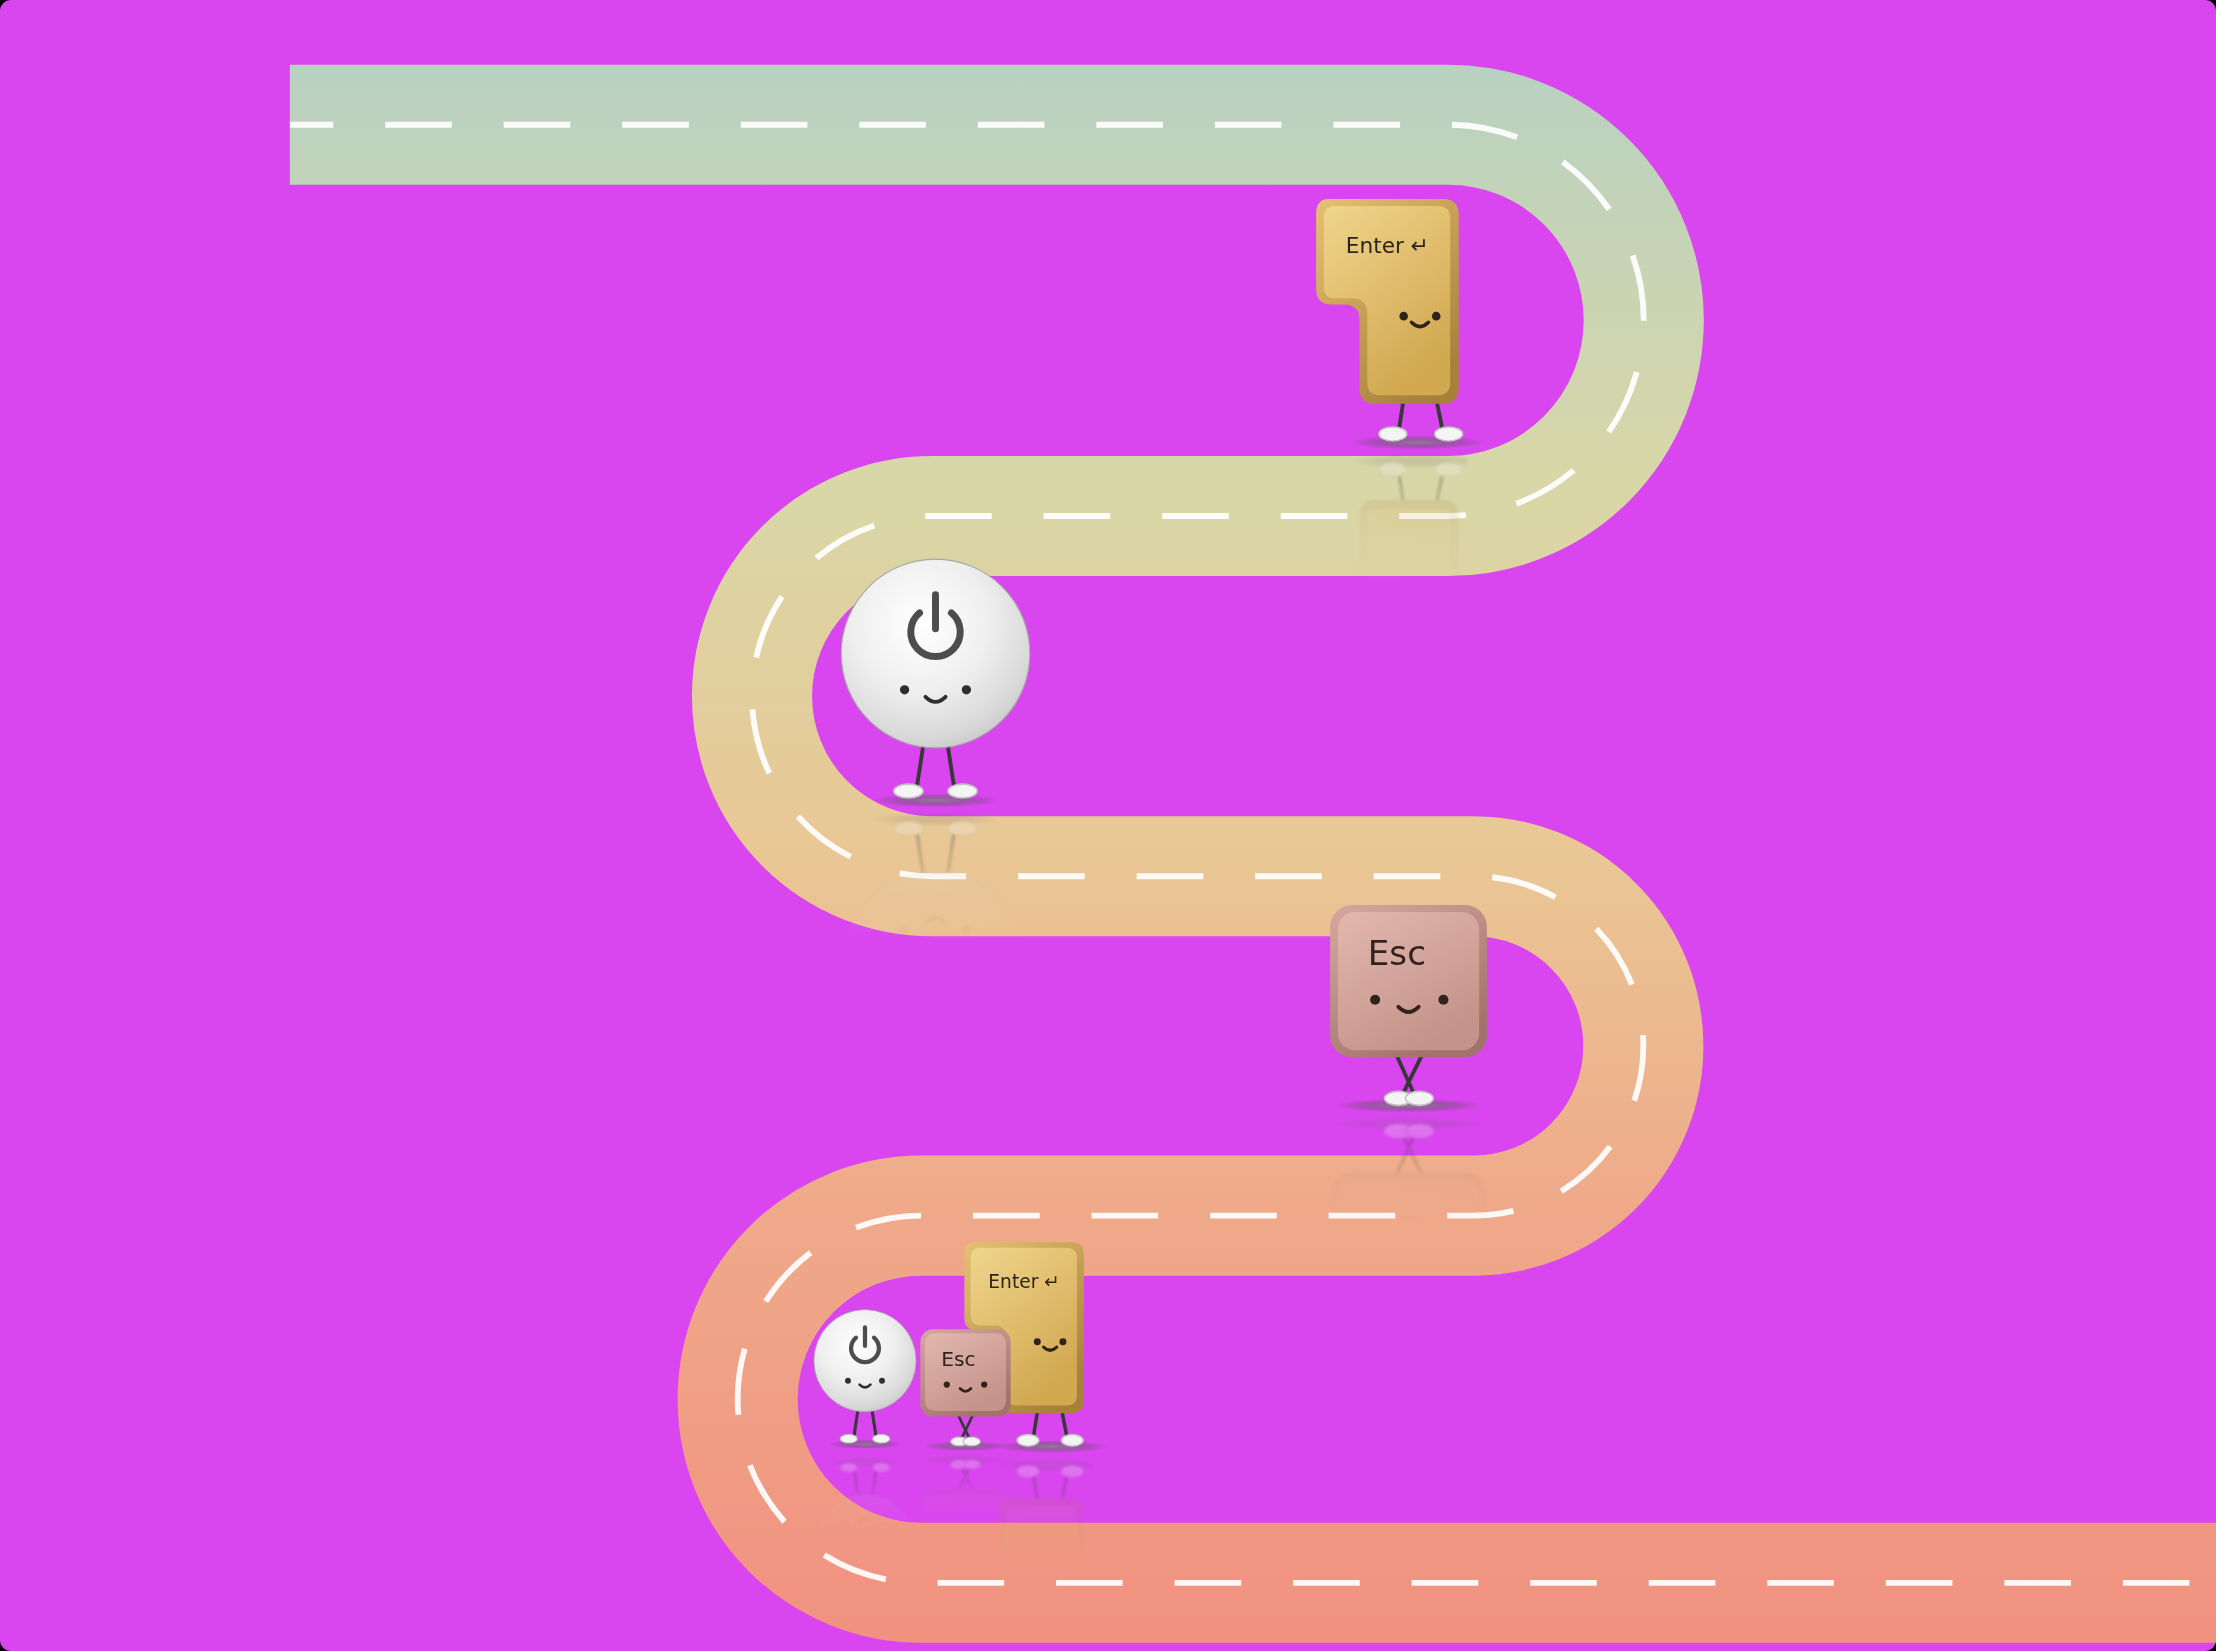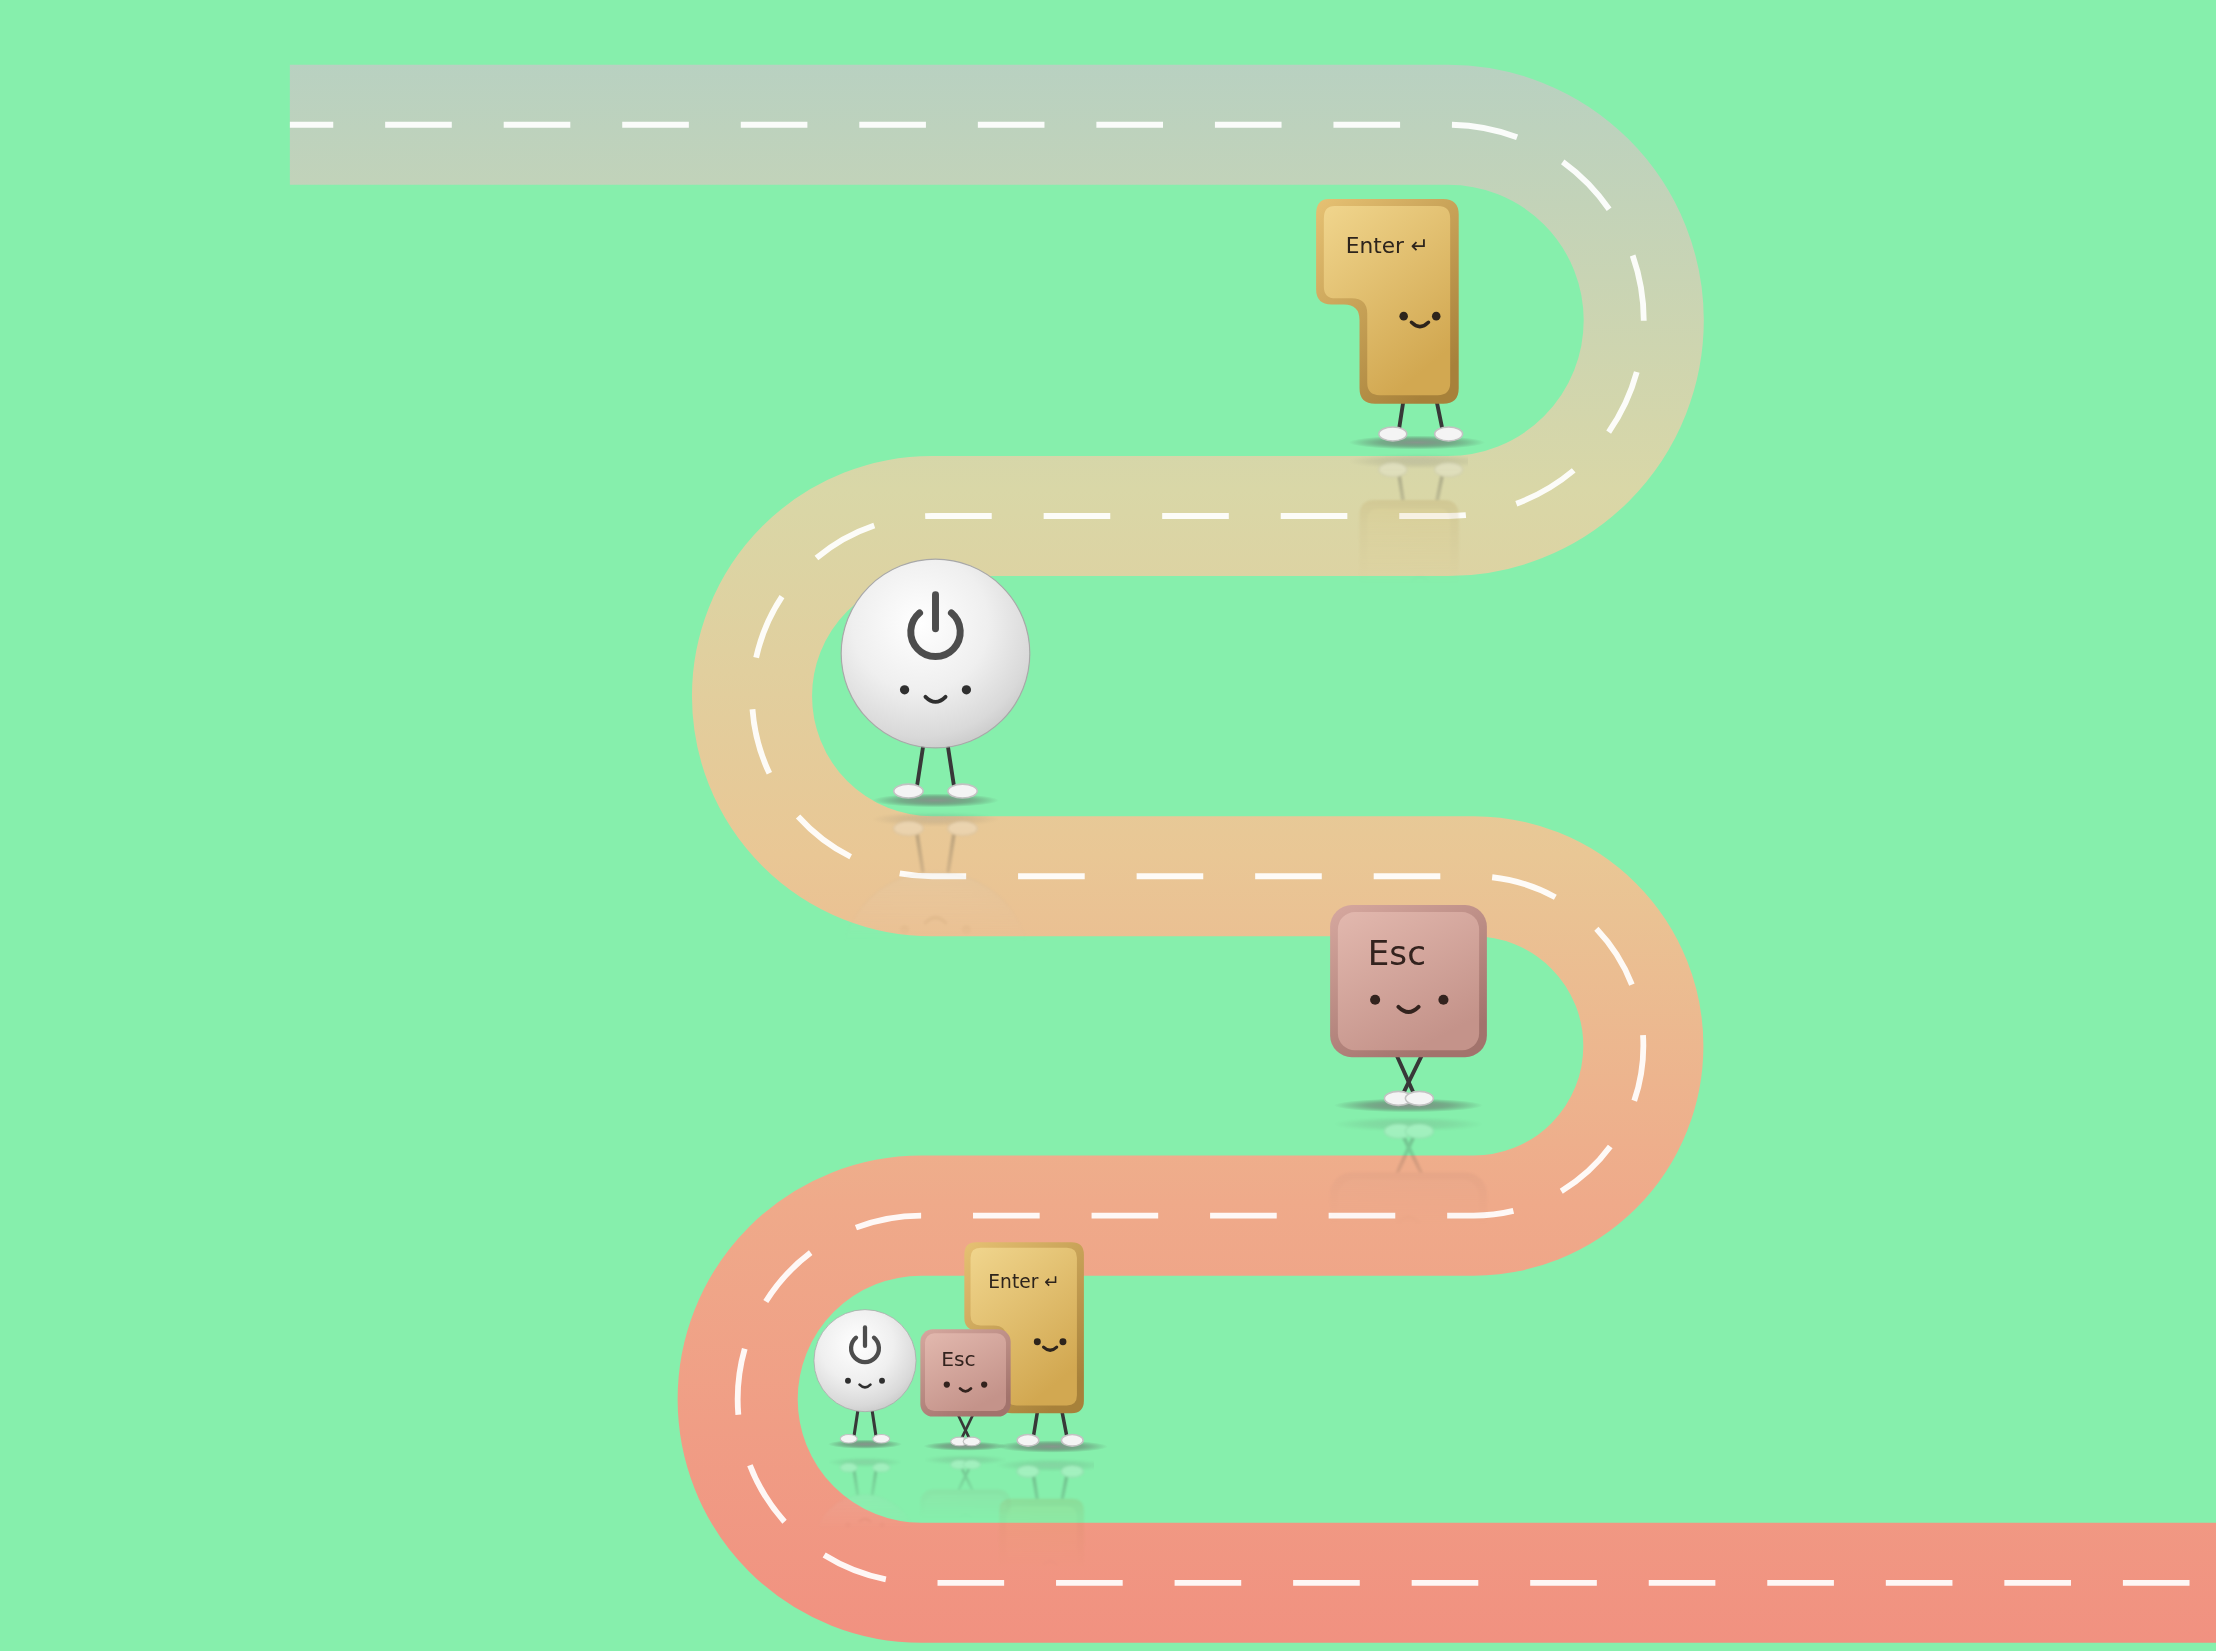--- a/index.html
+++ b/index.html
@@ -1,18 +1,19 @@
 <!DOCTYPE html>
 <html style="font-size:12.4px"><head>
 <meta charset="utf-8">
 <style>
   html,body{margin:0;padding:0;background:#000;}
   .stage{
-    position:relative;width:2216px;height:1651px;background:#86efac;overflow:hidden;
+    position:relative;width:2216px;height:1651px;background:#d946ef;overflow:hidden;
     font-family:"DejaVu Sans","Liberation Sans",sans-serif;
+    border-radius:11px;
   }
   .road-svg{position:absolute;left:0;top:0;width:2216px;height:1651px;}
   .char{position:absolute;}
   .char svg{display:block;width:100%;height:auto;overflow:visible;}
   .char svg.reflection{
     position:absolute;top:100%;left:0;width:100%;
     transform:scaleY(-1);
     opacity:.33;
     filter:blur(1.2px);
     -webkit-mask-image:linear-gradient(to top, rgba(0,0,0,.95) 0%, rgba(0,0,0,.3) 28%, rgba(0,0,0,0) 52%);

